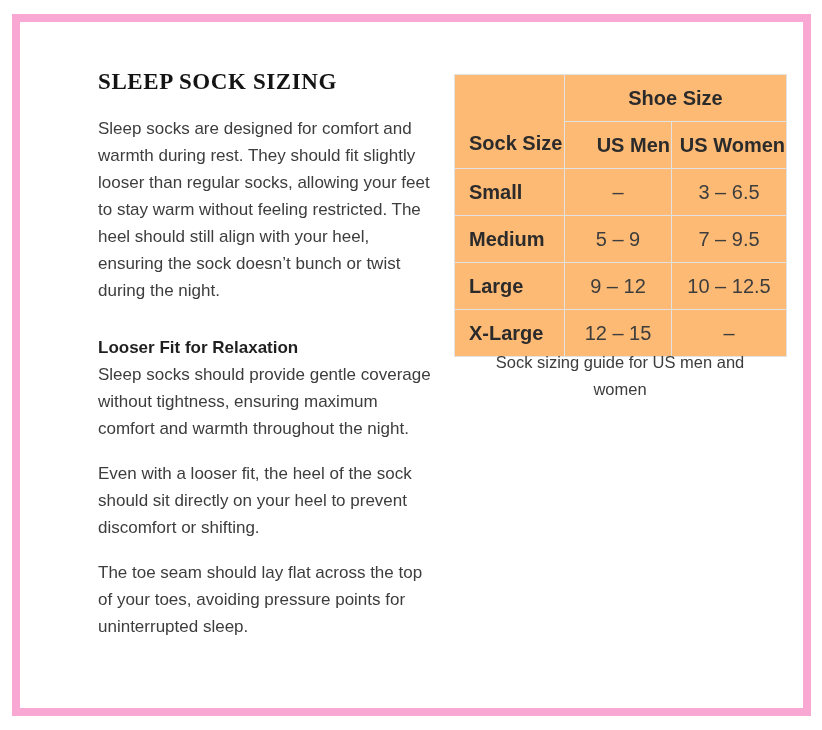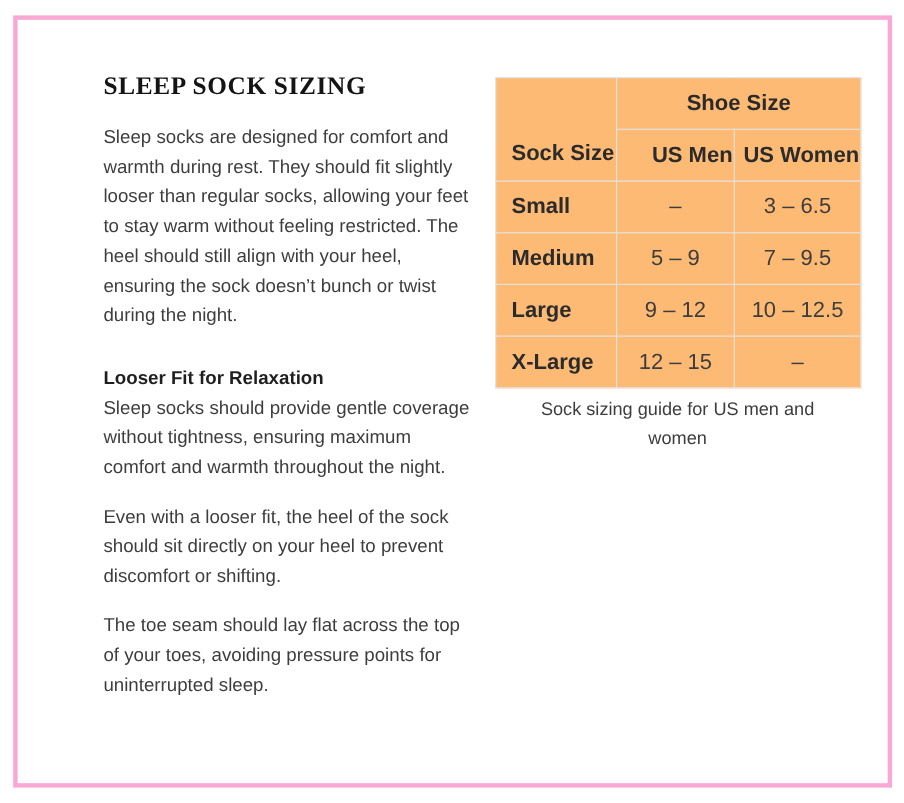--- a/index.html
+++ b/index.html
@@ -8,21 +8,21 @@
     background: #ffffff;
     position: relative;
     font-family: "Liberation Sans", sans-serif;
     -webkit-font-smoothing: antialiased;
   }
   .frame {
     position: absolute;
     left: 12px; top: 14px;
     width: 799px; height: 702px;
     box-sizing: border-box;
-    border: 4px solid #f9a8d4;
+    border: 8px solid #f9a8d4;
     background: #ffffff;
   }
 
   
   .article {
     position: absolute;
     left: 78px; top: 46px;
     width: 334px;
   }
   .article h1 {
@@ -100,21 +100,21 @@
     vertical-align: middle;
   }
   td.size-value {
     font-weight: 400;
     color: #3d3d3d;
     text-align: center;
     vertical-align: middle;
   }
   .table-caption {
     position: absolute;
-    left: 434px; top: 341px;
+    left: 434px; top: 327px;
     width: 332px;
     text-align: center;
   }
   .table-caption .caption-text {
     display: inline-block;
     width: 300px;
     font-size: 16.5px;
     line-height: 27px;
     color: #3d3d3d;
   }

